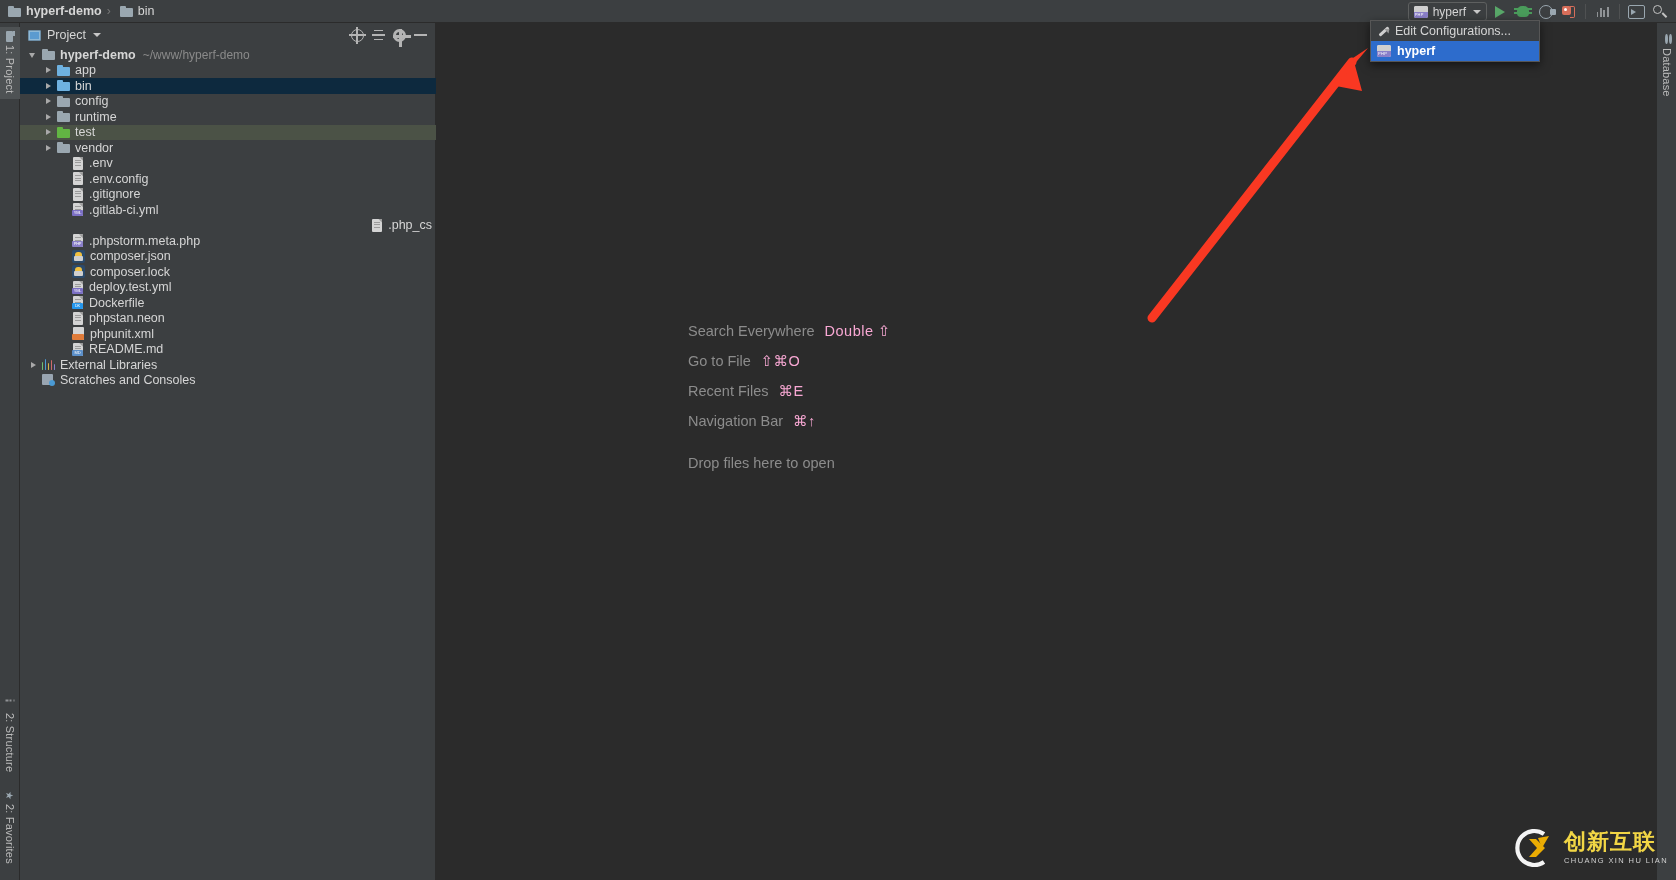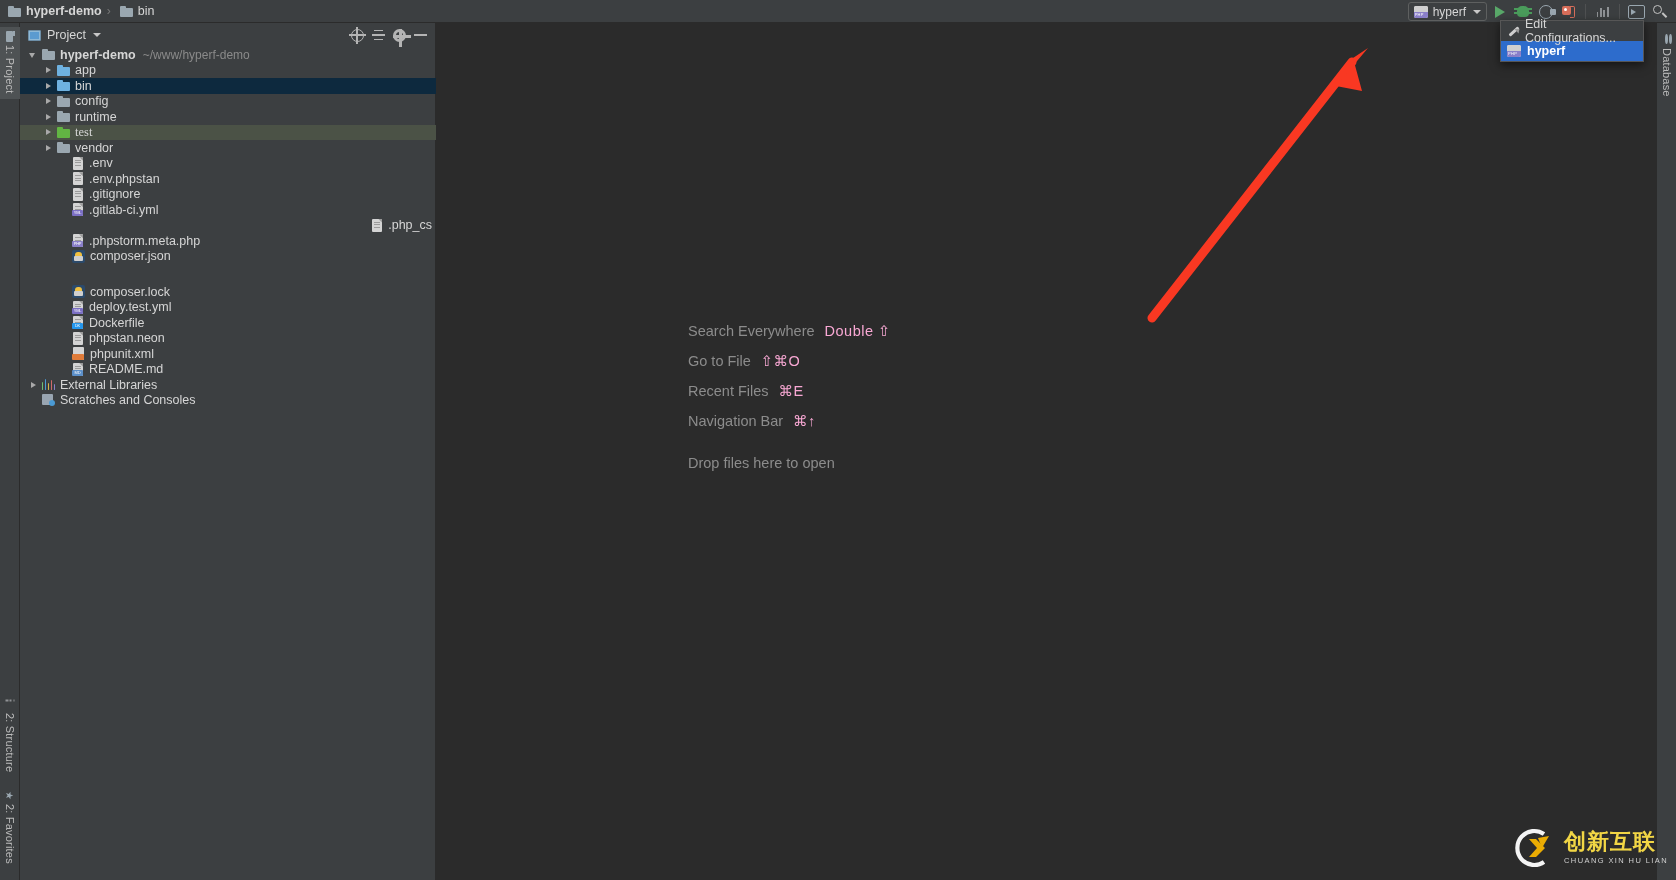--- a/index.html
+++ b/index.html
@@ -155,21 +155,21 @@
   #editor{position:absolute;left:436px;top:23px;right:20px;bottom:0;background:#2b2b2b;}
   #hints{position:absolute;left:252px;top:300px;}
   .hint{display:flex;align-items:baseline;height:30px;font-size:14.5px;color:#8c8c8c;}
   .hint .k{color:#8c8c8c;}
   .hint .v{color:#f9a8d4;margin-left:10px;font-size:14.5px;}
   .hint .v.kb{letter-spacing:.5px;}
   #dropmsg{position:absolute;left:252px;top:432px;font-size:14.5px;color:#8c8c8c;}
 
   
   #popup{
-    position:absolute;left:1500px;top:20px;width:144px;
+    position:absolute;left:1370px;top:20px;width:170px;
     background:#3c3f41;border:1px solid #565656;
     box-shadow:0 3px 9px rgba(0,0,0,.55);box-sizing:border-box;
   }
   .pitem{height:20px;display:flex;align-items:center;padding:0 6px;box-sizing:border-box;gap:6px;}
   .pitem .lbl{font-size:12.5px;color:#d6d6d6;}
   .pitem.active{background:#2d6ccc;}
   .pitem.active .lbl{color:#ffffff;font-weight:bold;}
   .pencil{width:12px;height:12px;position:relative;flex:none;}
   .pencil:before{content:"";position:absolute;left:1px;top:5px;width:12px;height:3px;background:#cfcfcf;transform:rotate(-42deg);border-radius:1px;}
   .pencil:after{content:"";position:absolute;left:9px;top:1.5px;width:0;height:0;border-top:3px solid transparent;border-bottom:3px solid transparent;border-left:4px solid #9c9c9c;transform:rotate(-42deg);}
@@ -313,21 +313,21 @@
       <div class="row" style="padding-left: 23px;">
         <span class="arrow closed"></span>
         <span class="fldr" style="margin-left: 3px;"></span>
         <span class="txt">config</span>
       </div>
       <div class="row" style="padding-left: 23px;">
         <span class="arrow closed"></span>
         <span class="fldr" style="margin-left: 3px;"></span>
         <span class="txt">runtime</span>
       </div>
-      <div class="row sel-green" style="padding-left: 23px; font-family: Liberation Serif, serif;">
+      <div class="row sel-green" style="padding-left: 23px;">
         <span class="arrow closed"></span>
         <span class="fldr green" style="margin-left: 3px;"></span>
         <span class="txt">test</span>
       </div>
       <div class="row" style="padding-left: 23px;">
         <span class="arrow closed"></span>
         <span class="fldr" style="margin-left: 3px;"></span>
         <span class="txt">vendor</span>
       </div>
       <div class="row" style="padding-left: 38px;">
@@ -347,21 +347,21 @@
         <span class="arrow"></span>
         <span class="fico" style="margin-left: 3px;">
           <span class="page"></span>
           <span class="fold"></span>
           <span class="lines">
             <i></i>
             <i></i>
             <i></i>
           </span>
         </span>
-        <span class="txt">.env.phpstan</span>
+        <span class="txt">.env.config</span>
       </div>
       <div class="row" style="padding-left: 38px;">
         <span class="arrow"></span>
         <span class="fico" style="margin-left: 3px;">
           <span class="page"></span>
           <span class="fold"></span>
           <span class="lines">
             <i></i>
             <i></i>
             <i></i>
@@ -408,21 +408,21 @@
           </span>
           <span class="tag php">PHP</span>
         </span>
         <span class="txt">.phpstorm.meta.php</span>
       </div>
       <div class="row" style="padding-left: 38px;">
         <span class="arrow"></span>
         <span class="composer" style="margin-left: 3px;"></span>
         <span class="txt">composer.json</span>
       </div>
-      <div class="row" style="padding-left: 38px; margin-top: 20px;">
+      <div class="row" style="padding-left: 38px;">
         <span class="arrow"></span>
         <span class="composer" style="margin-left: 3px;"></span>
         <span class="txt">composer.lock</span>
       </div>
       <div class="row" style="padding-left: 38px;">
         <span class="arrow"></span>
         <span class="fico" style="margin-left: 3px;">
           <span class="page"></span>
           <span class="fold"></span>
           <span class="lines">

